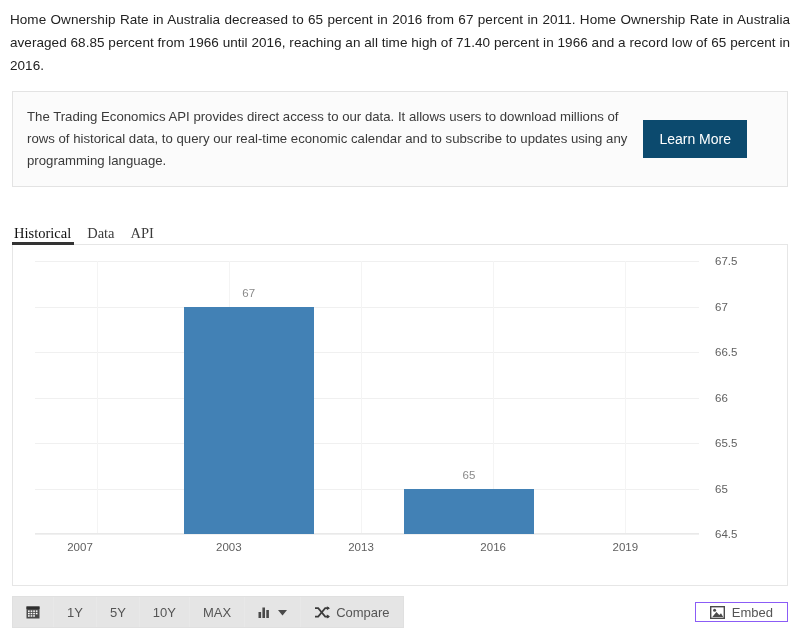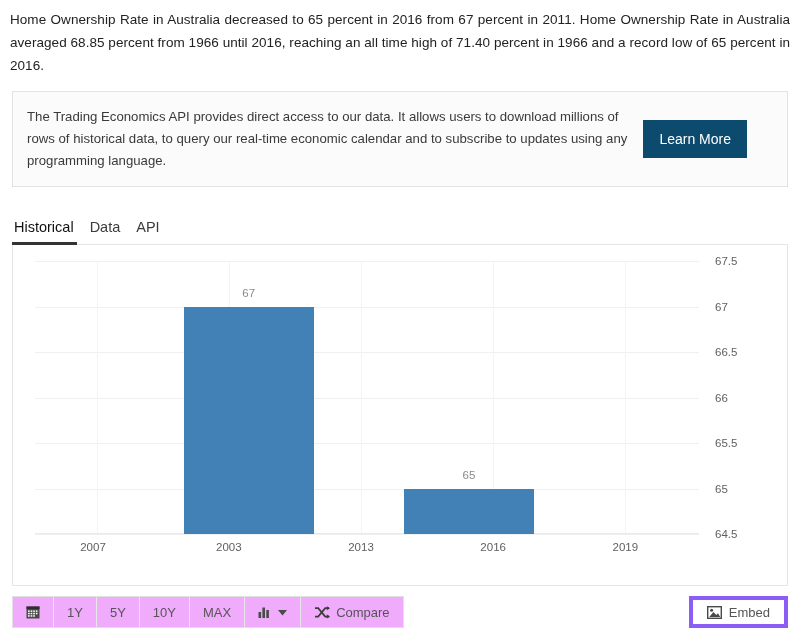--- a/index.html
+++ b/index.html
@@ -64,26 +64,26 @@
     margin: 24px 12px 0 12px;
     display: flex;
     align-items: flex-end;
     gap: 0;
     border-bottom: 1px solid #e6e6e6;
     height: 34px;
   }
   .tab {
     font-size: 14.5px;
     color: #3c3c3c;
-    padding: 0 14px 9px 2px;
+    padding: 0 14px 2px 2px;
     cursor: pointer;
     position: relative;
     background: transparent;
     border: none;
-    font-family: Liberation Sans, sans-serif;
+    font-family: Liberation Serif, serif;
   }
   .tab.active { color: #111111; }
   .tab.active::after {
     content: "";
     position: absolute;
     left: 0;
     right: 11px;
     bottom: -1px;
     height: 3px;
     background: #333333;
@@ -193,33 +193,33 @@
     background: #ffffff;
   }
   .tb-btn {
     display: flex;
     align-items: center;
     justify-content: center;
     gap: 6px;
     padding: 0 13px;
     font-size: 13px;
     color: #555555;
-    background: #f0abfc;
+    background: #e5e5e5;
     border: none;
     border-right: 1px solid #e8e8e8;
     cursor: pointer;
     font-family: "Liberation Sans", sans-serif;
     white-space: nowrap;
   }
   .tb-btn:last-child { border-right: none; }
   .embed-group {
     display: flex;
     align-items: center;
-    border: 4px solid #8b5cf6;
-    height: 32px;
+    border: 1px solid #8b5cf6;
+    height: 20px;
     background: #c2410c;
   }
   .embed-btn {
     display: flex;
     align-items: center;
     gap: 7px;
     padding: 0 14px;
     font-size: 13px;
     color: #555555;
     background: #ffffff;
@@ -271,21 +271,21 @@
   <div class="ylabels" id="ylabels">
       <div class="ylabel" style="top: 0px;">67.5</div>
       <div class="ylabel" style="top: 45.5px;">67</div>
       <div class="ylabel" style="top: 91px;">66.5</div>
       <div class="ylabel" style="top: 136.5px;">66</div>
       <div class="ylabel" style="top: 182px; text-align: right;">65.5</div>
       <div class="ylabel" style="top: 227.5px;">65</div>
       <div class="ylabel" style="top: 273px;">64.5</div>
     </div>
   <div class="xlabels" id="xlabels">
-      <div class="xlabel" style="left: 58px;">2007</div>
+      <div class="xlabel" style="left: 45px;">2007</div>
       <div class="xlabel" style="left: 193.838px;">2003</div>
       <div class="xlabel" style="left: 326px;">2013</div>
       <div class="xlabel" style="left: 458.162px;">2016</div>
       <div class="xlabel" style="left: 590.324px;">2019</div>
     </div>
 
 </div>
 
 <div class="toolbar">
   <div class="btn-group">

